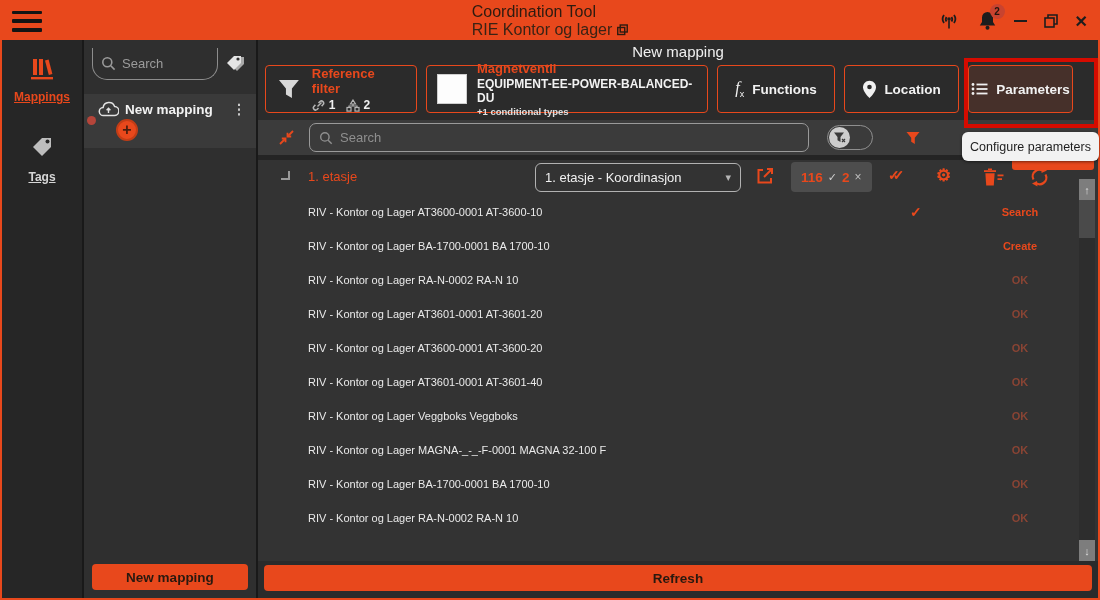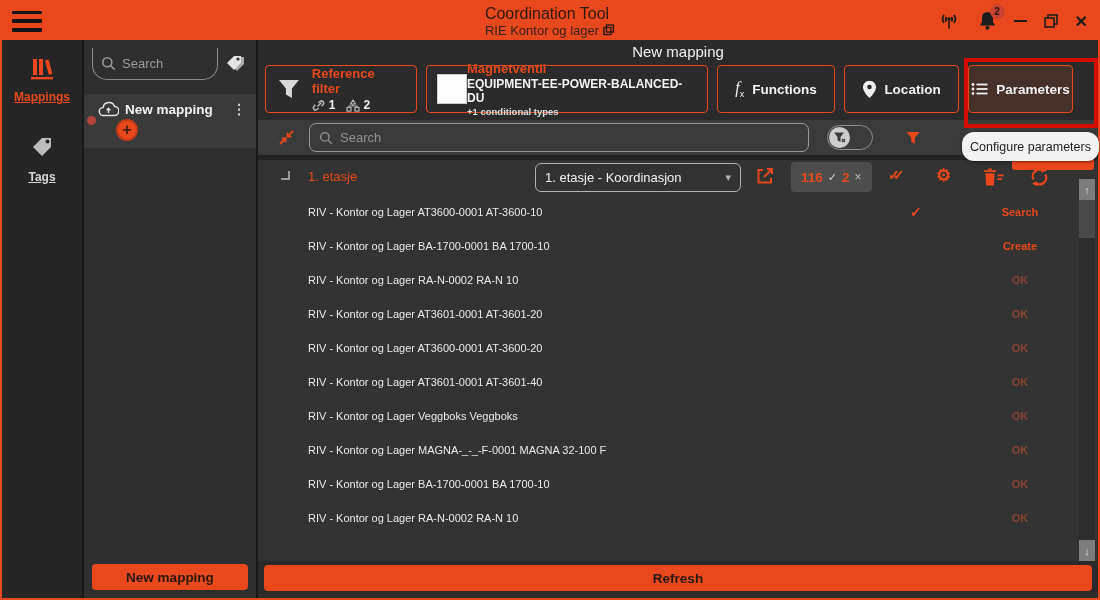--- a/index.html
+++ b/index.html
@@ -10,21 +10,21 @@
   *{box-sizing:border-box;margin:0;padding:0;font-family:"Liberation Sans",sans-serif;}
   html,body{width:1100px;height:600px;overflow:hidden;background:#1a1a1a;}
   .window{position:relative;width:1100px;height:600px;background:#2b2b2b;border:2px solid var(--accent);display:flex;flex-direction:column;}
 
   
   .titlebar{height:38px;background:var(--accent);display:flex;align-items:center;position:relative;flex:0 0 38px;}
   .hamburger{width:30px;height:21px;margin-left:10px;display:flex;flex-direction:column;justify-content:space-between;cursor:pointer;}
   .hamburger div{height:3.5px;background:#141414;border-radius:1px;}
   .title-block{position:absolute;left:50%;transform:translateX(-50%);text-align:left;color:#2a1a10;}
   .title-block .t{font-size:16px;font-weight:400;color:#2d1b10;}
-  .title-block .s{font-size:13px;color:#3a2315;display:flex;align-items:center;gap:4px;justify-content:center;}
+  .title-block .s{font-size:16px;color:#3a2315;display:flex;align-items:center;gap:4px;justify-content:center;}
   .tb-icons{position:absolute;right:10px;top:0;height:38px;display:flex;align-items:center;gap:17px;}
   .tb-icons .ic{color:#1d1d1d;display:flex;align-items:center;justify-content:center;cursor:pointer;}
   .bell-wrap{position:relative;}
   .badge{position:absolute;top:-7px;right:-8px;width:15px;height:15px;border-radius:50%;background:#c8432f;color:#23150e;font-size:10px;font-weight:bold;display:flex;align-items:center;justify-content:center;}
   .min-bar{width:13px;height:2.5px;background:#1d1d1d;}
   .close-x{font-size:16px;font-weight:bold;color:#1d1d1d;}
 
   
   .body{flex:1;display:flex;min-height:0;}
 
@@ -52,21 +52,21 @@
 
   
   .main{flex:1;display:flex;flex-direction:column;position:relative;min-width:0;background:#2b2b2b;}
   .main-title{text-align:center;color:#f0f0f0;font-size:15px;padding:3px 0 3px 0;}
   .filter-row{display:flex;gap:9px;padding:2px 11px 7px 7px;}
   .fbtn{border:1px solid var(--accent);border-radius:4px;background:transparent;height:48px;display:flex;align-items:center;cursor:pointer;color:#eee;}
   .fbtn .bt{color:var(--accent);font-weight:bold;font-size:13px;}
   .fbtn-ref{width:152px;gap:10px;padding:0 10px;}
   .ref-counts{display:flex;align-items:center;gap:10px;font-size:12px;font-weight:bold;color:#f0f0f0;margin-top:2px;}
   .ref-counts .cnt{display:flex;align-items:center;gap:4px;}
-  .fbtn-type{width:282px;padding:0 10px;}
+  .fbtn-type{width:282px;gap:10px;padding:0 10px;}
   .swatch{width:30px;height:30px;background:#fdfdfd;border:1px solid #cfcfcf;flex:0 0 30px;}
   .type-col{display:flex;flex-direction:column;line-height:1.2;}
   .type-col .t2{font-size:12px;font-weight:bold;color:#f2f2f2;}
   .type-col .t3{font-size:9.5px;font-weight:bold;color:#e0e0e0;}
   .fbtn-fn{width:118px;justify-content:center;gap:8px;}
   .fbtn-fn .w,.fbtn-loc .w,.fbtn-par .w{color:#f2f2f2;font-weight:bold;font-size:13.5px;}
   .fx{color:#f2f2f2;font-size:14px;}
   .fx i{font-family:"Liberation Serif",serif;font-size:16px;}
   .fx sub{font-size:9px;}
   .fbtn-loc{width:115px;justify-content:center;gap:7px;}
@@ -113,21 +113,21 @@
   
   .scrollbar{position:absolute;right:3px;top:139px;bottom:37px;width:16px;background:#2d2d2d;z-index:5;}
   .sb-up,.sb-down{position:absolute;left:0;width:16px;height:21px;background:#7d7d7d;color:#dcdcdc;font-size:11px;display:flex;align-items:center;justify-content:center;cursor:pointer;}
   .sb-up{top:0;}
   .sb-down{bottom:0;}
   .sb-thumb{position:absolute;left:0;top:21px;width:16px;height:38px;background:#4a4a4a;cursor:grab;}
 
   
   .annotation-box{position:absolute;left:962px;top:56px;width:134px;height:70px;border:4px solid var(--annotation);z-index:48;pointer-events:none;}
   .popup-edge{position:absolute;left:1010px;top:156px;width:82px;height:12px;background:var(--accent);border-radius:0 0 3px 3px;z-index:49;}
-  .tooltip{position:absolute;left:960px;top:130px;width:137px;height:29px;background:#f2f2f2;color:#1f1f1f;font-size:12.5px;display:flex;align-items:center;justify-content:center;border-radius:12px;z-index:50;box-shadow:0 1px 3px rgba(0,0,0,.5);}
+  .tooltip{position:absolute;left:960px;top:130px;width:137px;height:29px;background:#f2f2f2;color:#1f1f1f;font-size:12.5px;display:flex;align-items:center;justify-content:center;border-radius:6px;z-index:50;box-shadow:0 1px 3px rgba(0,0,0,.5);}
 
   svg{display:block;}
 </style>
 </head>
 <body>
 
 <div class="window">
 
   <div class="titlebar">
     <div class="hamburger">

